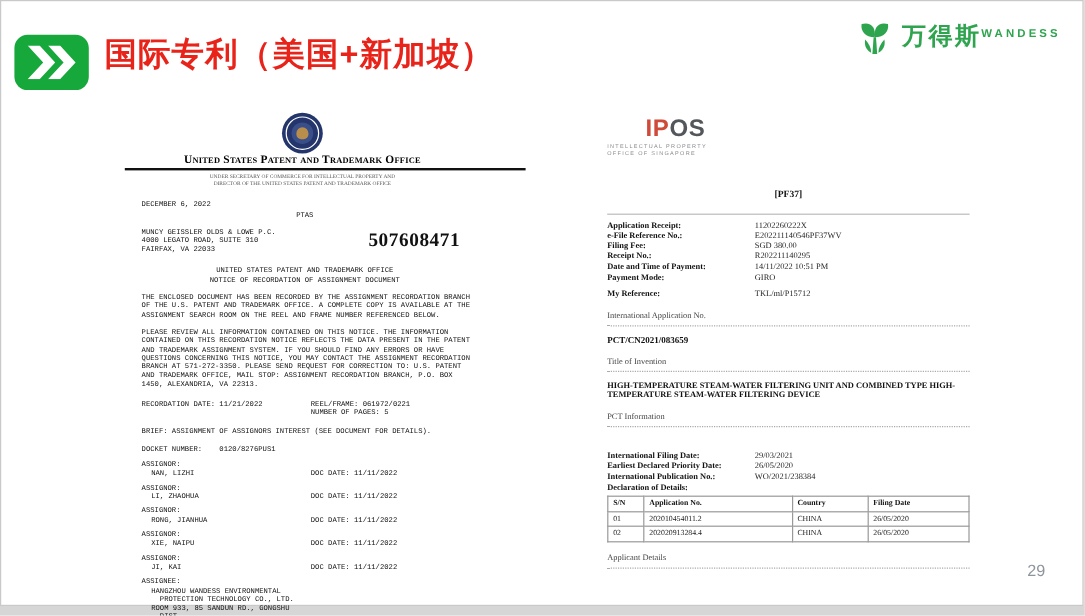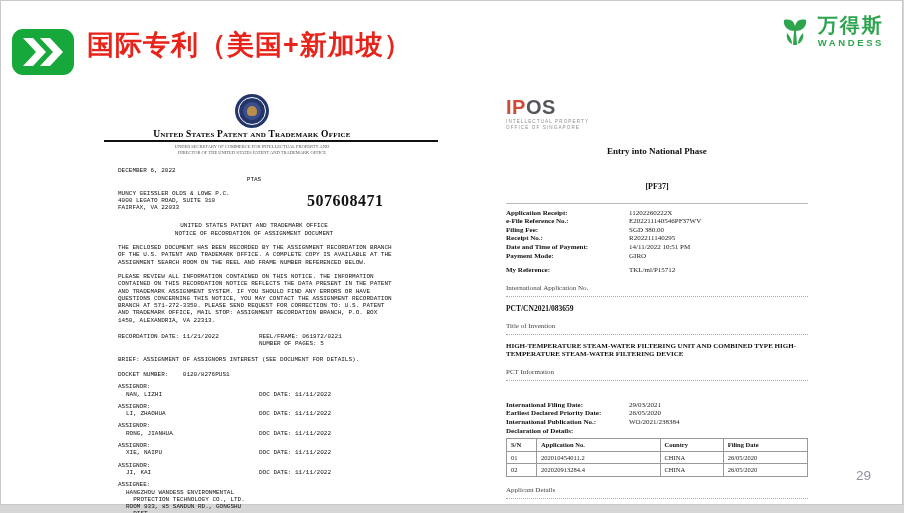--- a/index.html
+++ b/index.html
@@ -26,21 +26,21 @@
   }
   .slide-title {
     position:absolute; left:86px; top:26px;
     font-size:27px; font-weight:bold; color:#e8231a;
     letter-spacing:1px; white-space:nowrap;
   }
   .brand {
     position:absolute; right:18px; top:13px;
     display:flex; align-items:center; gap:6px;
   }
-  .brand-text { display:flex; flex-direction:column; line-height:1; }
+  .brand-text { display:flex; flex-direction:row; line-height:1; }
   .brand-cn { font-size:20px; font-weight:bold; color:#2ea44f; letter-spacing:2px; }
   .brand-en { font-size:9.5px; font-weight:bold; color:#2ea44f; letter-spacing:2.6px; margin-top:3px; }
 
   
   .usdoc {
     position:absolute; left:103px; top:93px; width:334px;
     color:#1a1a1a;
   }
   .usdoc .head { width:296px; }
   .seal { width:34px; height:34px; border-radius:50%; background:#23356b; margin:0 auto; position:relative; }
@@ -81,21 +81,21 @@
   .asg .name { width:141px; padding-left:8px; }
   .assignee { margin-top:5px; }
   .assignee .line { padding-left:8px; white-space:pre; }
 
   
   .sgdoc {
     position:absolute; left:505px; top:96px; width:302px;
     font-family:"Liberation Serif", serif; color:#222;
   }
   .ipos-word { font-family:"Liberation Sans", sans-serif; font-weight:900; font-size:20px; letter-spacing:0.5px; line-height:20px; }
-  .ipos-ip { color:#d04a3a; }
+  .ipos-ip { color:#d04a3a;margin-left:32px; }
   .ipos-os { color:#53565a; }
   .ipos-sub { font-family:"Liberation Sans", sans-serif; font-size:4.6px; color:#8a8d91; letter-spacing:1.1px; line-height:5.8px; }
   .ipos-sub.first { margin-top:2px; }
   .form-title { text-align:center; font-weight:bold; font-size:9px; margin-top:15px; color:#111; }
   .form-code { text-align:center; font-size:8px; font-weight:600; margin-top:26px; color:#111; }
   .sep-solid { border-top:1px solid #bbb; margin-top:12px; }
   .fields { margin-top:5px; }
   .frow { display:flex; font-size:7px; line-height:8.6px; }
   .flabel { width:123px; font-weight:bold; color:#111; }
   .fval { color:#222; }
@@ -237,21 +237,20 @@
     </div>
   </div>
 
   <div class="sgdoc">
     <div>
       <div class="ipos-word"><span class="ipos-ip">IP</span><span class="ipos-os">OS</span></div>
       <div class="ipos-sub first">INTELLECTUAL PROPERTY</div>
       <div class="ipos-sub">OFFICE OF SINGAPORE</div>
     </div>
 
-    <div class="form-title">Entry into National Phase</div>
     <div class="form-code">[PF37]</div>
     <div class="sep-solid"></div>
 
     <div class="fields">
       <div class="frow">
           <span class="flabel">Application Receipt:</span>
           <span class="fval">11202260222X</span>
         </div>
       <div class="frow">
           <span class="flabel">e-File Reference No.:</span>

